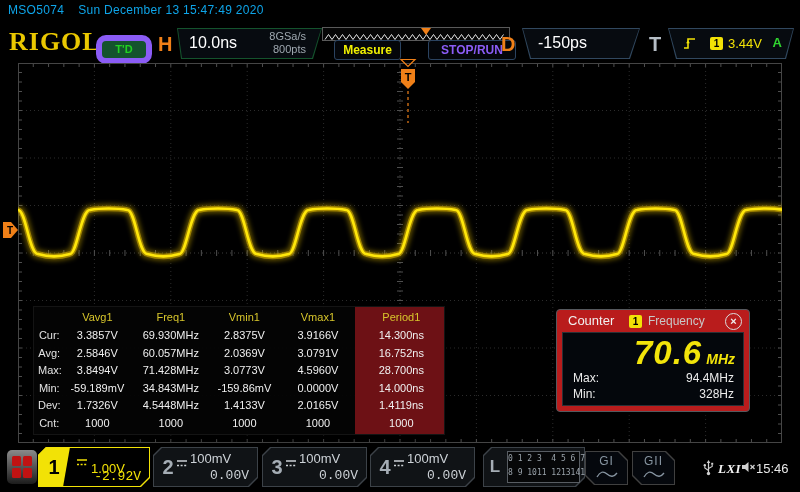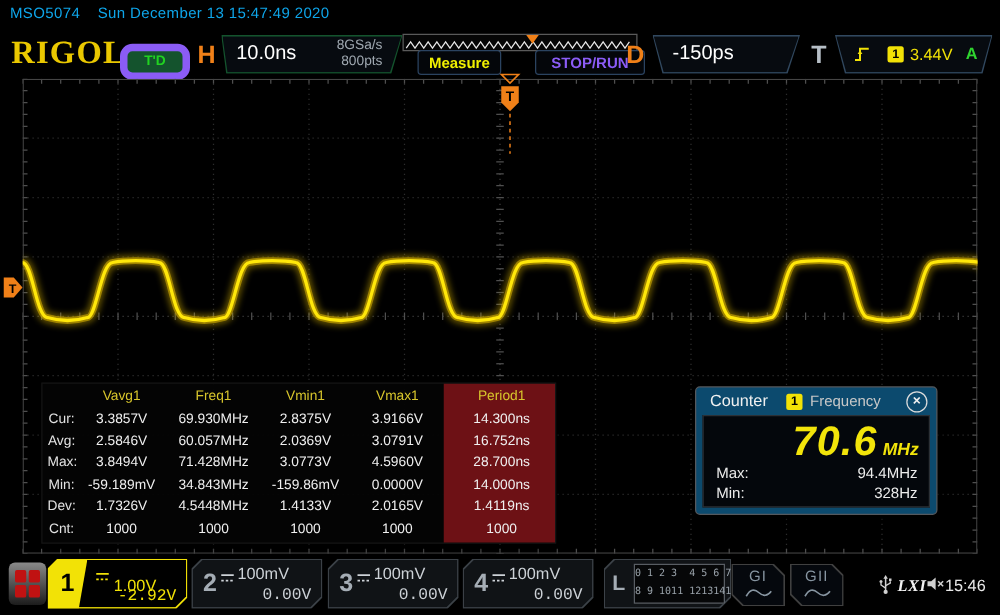--- a/index.html
+++ b/index.html
@@ -62,21 +62,21 @@
   .meas{left:33px;top:306px;width:410px;height:127px;background:rgba(4,4,4,.94);
         display:flex;font-size:11px;border:1px solid #141414;box-shadow:3px 4px 7px rgba(0,0,0,.55);}
   .mcol{width:75px;overflow:hidden;text-align:center;}
   .mlabels{width:23px;padding-left:4px;}
   .mcol.hl{width:87px;padding-left:4px;background:#6d1115;}
   .mhead{height:20px;line-height:21px;color:#d8c62c;}
   .mcell{height:17.6px;line-height:17.6px;color:#f0f0f0;white-space:nowrap;}
   .mlab{color:#e2e2e2;}
 
   
-  .counter{left:556px;top:309px;width:192px;height:101px;background:#0c4a6e;border:1px solid #55595e;
+  .counter{left:556px;top:309px;width:192px;height:101px;background:#b91c1c;border:1px solid #55595e;
            border-radius:4px;box-shadow:3px 4px 8px rgba(0,0,0,.6);}
   .ctitle{position:absolute;left:11px;top:3px;font-size:13px;color:#f0f0f0;}
   .counter .b1{position:absolute;left:72px;top:5px;}
   .cmode{position:absolute;left:91px;top:4px;font-size:12px;color:#c8c8c8;}
   .cclose{position:absolute;right:7px;top:3px;width:15px;height:15px;border:1px solid #dcdcdc;border-radius:50%;
           color:#f0f0f0;font-size:11px;line-height:14px;text-align:center;font-weight:bold;}
   .cbody{position:absolute;left:5px;right:5px;top:22px;bottom:5px;background:#04070c;border:1px solid #2b3036;}
   .cval-row{position:absolute;top:1px;right:8px;}
   .cval{font-size:33px;font-style:italic;font-weight:bold;color:#f2e40a;letter-spacing:1px;}
   .cunit{font-size:14px;font-weight:bold;font-style:italic;color:#f2e40a;margin-left:4px;}

